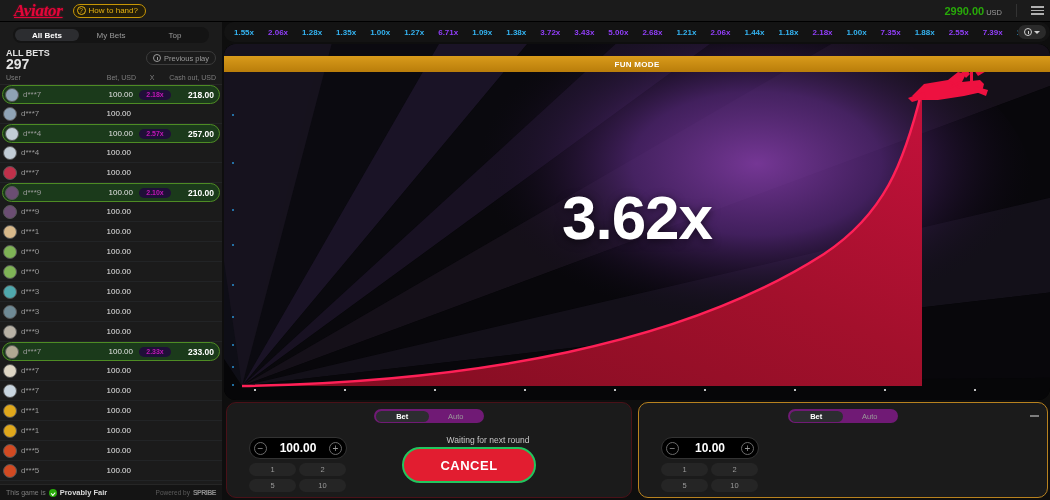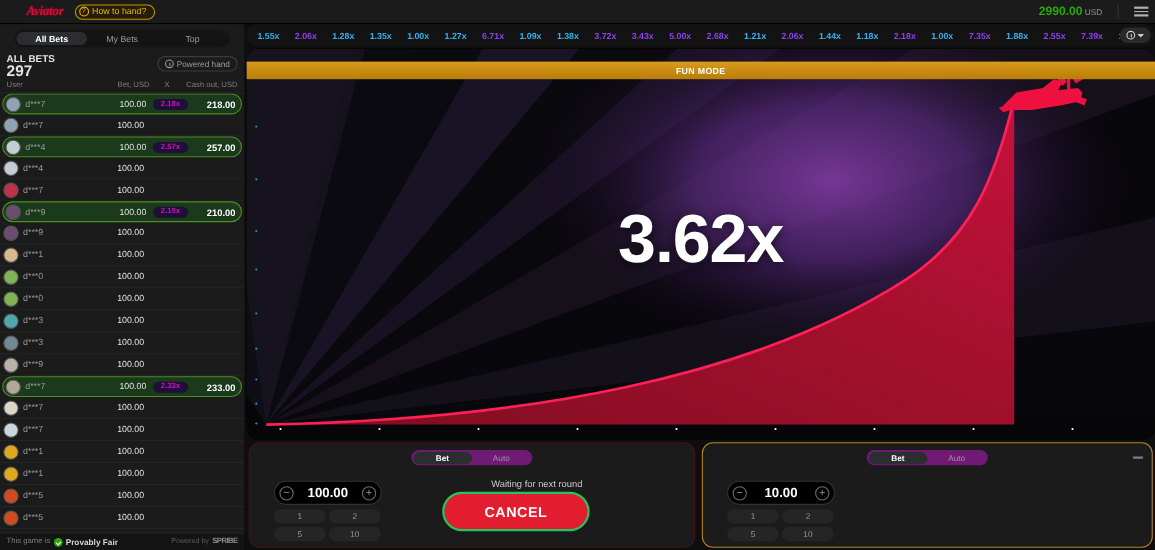--- a/index.html
+++ b/index.html
@@ -13,22 +13,22 @@
 
   
   .topbar {
     position: absolute; left: 0; top: 0; width: 1050px; height: 22px;
     background: #1b1b1b; display: flex; align-items: center;
     border-bottom: 1px solid #000;
   }
   .logo {
     font-family: "Liberation Serif", serif;
     font-style: italic; font-weight: bold;
-    color: #e50539; font-size: 12px; letter-spacing: -0.3px;
-    padding-left: 24px; text-shadow: 0 0 2px rgba(229,5,57,.6);
+    color: #e50539; font-size: 17px; letter-spacing: -0.3px;
+    padding-left: 14px; text-shadow: 0 0 2px rgba(229,5,57,.6); text-decoration: underline;
   }
   .howto {
     margin-left: 10px; height: 14px; border-radius: 8px;
     border: 1px solid #c79605; color: #e8b412;
     font-size: 8px; display: flex; align-items: center;
     padding: 0 7px 0 3px; gap: 3px; background: #231d0a;
   }
   .howto .q {
     width: 9px; height: 9px; border-radius: 50%;
     border: 1px solid #e8b412; color: #e8b412;
@@ -249,21 +249,21 @@
         <div class="tab">Top</div>
       </div>
 
     <div class="allbets-head">
       <div>
         <div class="allbets-title">ALL BETS</div>
         <div class="allbets-count">297</div>
       </div>
       <div class="prev-hand">
         <div class="clock"></div>
-        <span>Powered hand</span>
+        <span>Previous play</span>
       </div>
     </div>
 
     <div class="cols">
       <div class="c-user">User</div>
       <div class="c-bet">Bet, USD</div>
       <div class="c-x">X</div>
       <div class="c-cash">Cash out, USD</div>
     </div>
 

